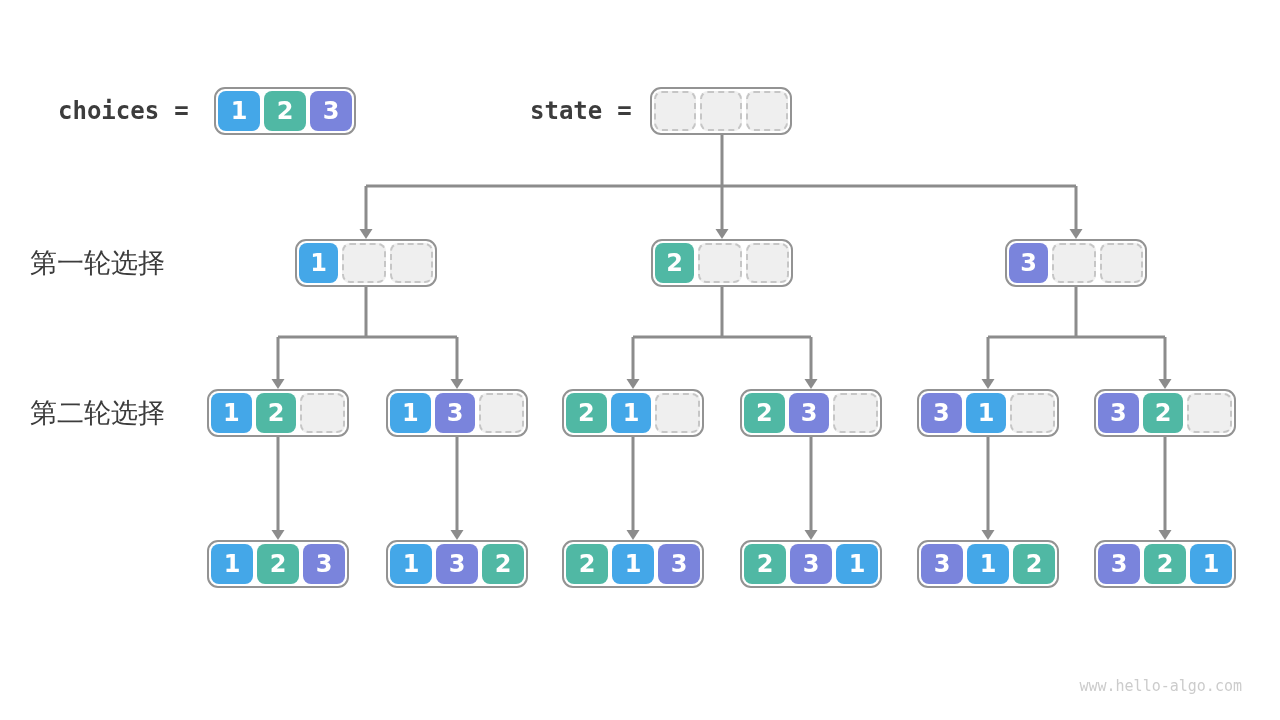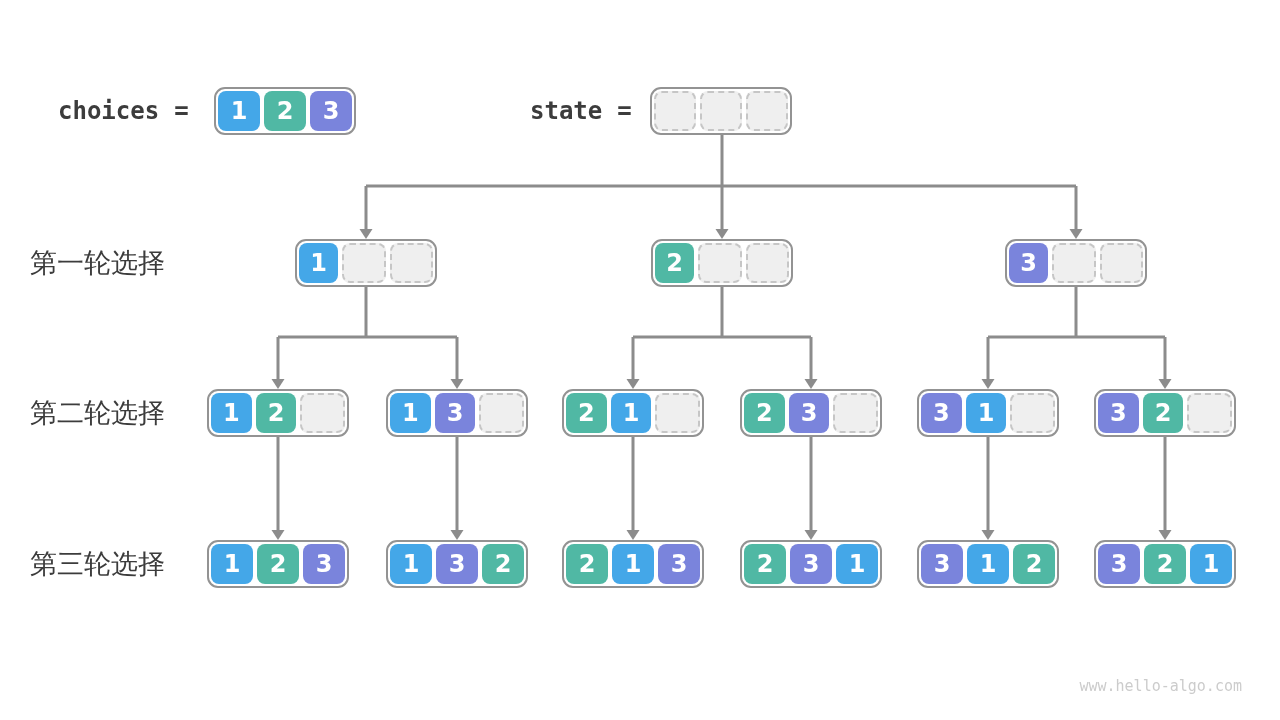--- a/index.html
+++ b/index.html
@@ -76,21 +76,20 @@
     <span>=</span>
   </div>
   <div class="abox" style="left:650px;top:87px">
       <div class="cell empty"></div>
       <div class="cell empty"></div>
       <div class="cell empty"></div>
     </div>
 
   <div class="rowlabel" style="left:30px;top:247px">第一轮选择</div>
   <div class="rowlabel" style="left:30px;top:397px">第二轮选择</div>
-  <div class="rowlabel" style="left:30px;top:548px">第三轮选择</div>
 
   <div class="abox" style="left:295px;top:239px">
       <div class="cell" style="background: rgb(68, 167, 232); color: rgb(255, 255, 255);">1</div>
       <div class="cell empty"></div>
       <div class="cell empty"></div>
     </div>
   <div class="abox" style="left:651px;top:239px">
       <div class="cell" style="background: rgb(80, 184, 164); color: rgb(255, 255, 255);">2</div>
       <div class="cell empty"></div>
       <div class="cell empty"></div>

